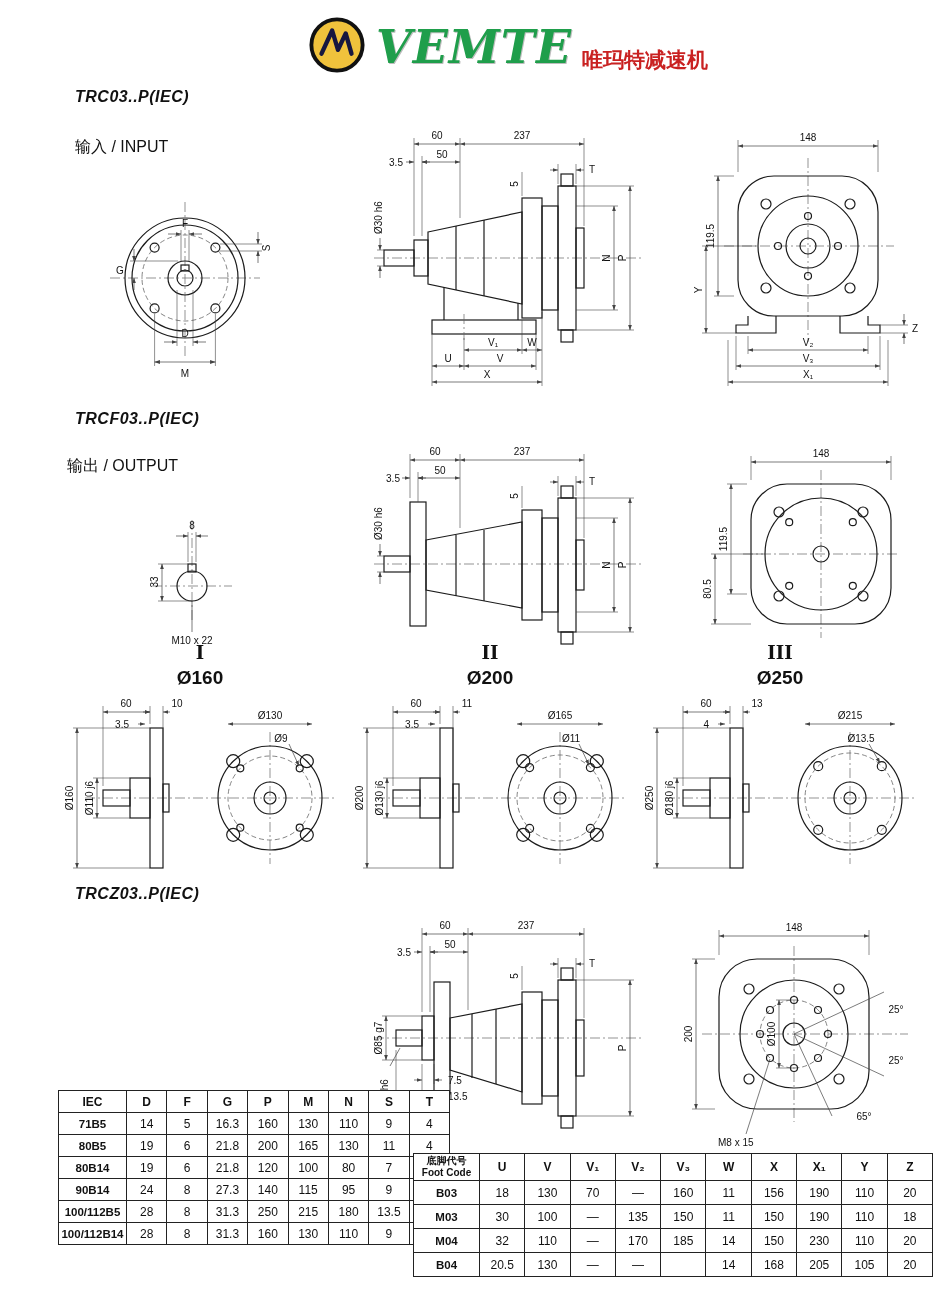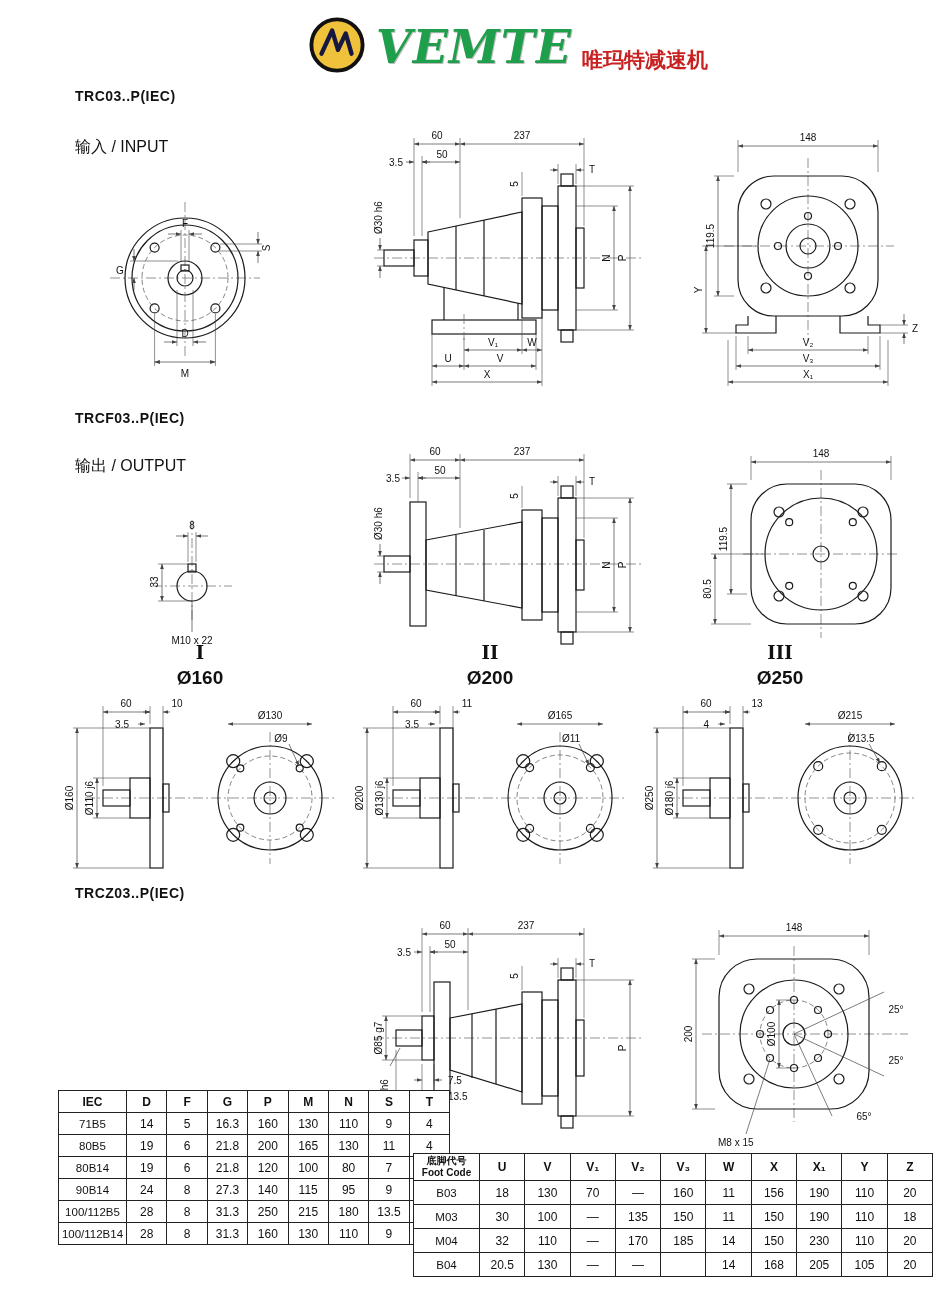--- a/index.html
+++ b/index.html
@@ -3,35 +3,35 @@
 <meta charset="utf-8">
 <style>
   *{margin:0;padding:0;box-sizing:border-box}
   html,body{background:#fff}
   body{width:950px;height:1307px;position:relative;font-family:"Liberation Sans",sans-serif;color:#111;overflow:hidden}
   .abs{position:absolute}
   .page-header{position:absolute;top:16px;left:308px;display:flex;align-items:flex-end}
   .logo-badge{width:58px;height:58px;flex:0 0 auto}
   .brand{font-family:"DejaVu Serif",serif;font-style:italic;font-weight:bold;font-size:46px;color:#1f9e4b;letter-spacing:1px;margin-left:10px;text-shadow:1px 1px 0 #bdbdbd}
   .brand-cn{font-size:21px;color:#c92121;font-weight:bold;margin-left:10px;margin-top:18px;font-family:"DejaVu Sans",sans-serif}
-  .sec-title{position:absolute;font-weight:bold;font-size:14px;letter-spacing:.5px}
+  .sec-title{position:absolute;font-weight:bold;font-style:italic;font-size:16px;letter-spacing:.5px}
   .io-label{position:absolute;font-size:16px}
   .numeral{position:absolute;font-family:"DejaVu Serif",serif;font-weight:bold;font-size:18px;width:290px;text-align:center}
   .size-label{position:absolute;font-weight:bold;font-size:19px;width:290px;text-align:center}
   svg{overflow:visible}
   svg text{font:10px "Liberation Sans",sans-serif;fill:#111}
   .ln{fill:none;stroke:#1b1b1b;stroke-width:1.2}
   .cl{fill:none;stroke:#666;stroke-width:.7;stroke-dasharray:10 3 2 3}
   .bc{fill:none;stroke:#666;stroke-width:.8;stroke-dasharray:5 3}
   .ext{stroke:#444;stroke-width:.6;fill:none}
   .dl{stroke:#444;stroke-width:.7;fill:none}
   table.dim-table{position:absolute;border-collapse:collapse;table-layout:fixed;background:#fff}
   .dim-table th,.dim-table td{border:1px solid #222;text-align:center;font-size:12px;padding:1px 2px;height:22px}
   .dim-table th{font-weight:bold}
-  .dim-table .rowhead{font-weight:normal;white-space:nowrap;font-size:11.5px}
+  .dim-table .rowhead{font-weight:bold;white-space:nowrap;font-size:11.5px}
   table.iec{left:58px;top:1090px;width:392px}
   .iec th:first-child{width:68px}
   table.foot{left:413px;top:1153px;width:520px}
   .foot th,.foot td{height:24px}
   .foot th:first-child{width:66px;font-size:10px;line-height:1.2;white-space:pre-line}
 </style>
 </head>
 <body>
 
 <svg width="0" height="0" style="position:absolute" aria-hidden="true">
@@ -49,21 +49,21 @@
       <path d="M14,39 L25,15 L31,35 L39,18 L45,39" fill="none" stroke="#17173f" stroke-width="4.5" stroke-linecap="round" stroke-linejoin="round"></path>
     </svg>
   </div>
   <span class="brand">VEMTE</span>
   <span class="brand-cn">唯玛特减速机</span>
 </div>
 
 <div class="sec-title" style="left:75px;top:88px">TRC03..P(IEC)</div>
 <div class="io-label" style="left:75px;top:137px">输入 / INPUT</div>
 <div class="sec-title" style="left:75px;top:410px">TRCF03..P(IEC)</div>
-<div class="io-label" style="left:75px;top:456px">输出 / OUTPUT</div>
+<div class="io-label" style="left:67px;top:456px">输出 / OUTPUT</div>
 <div class="sec-title" style="left:75px;top:885px">TRCZ03..P(IEC)</div>
 
 <svg class="abs" style="left:80px;top:150px" width="215" height="240" viewBox="0 0 215 240">
   <line class="cl" x1="105" y1="52" x2="105" y2="206"></line>
   <line class="cl" x1="30" y1="128" x2="180" y2="128"></line>
   <circle class="ln" cx="105" cy="128" r="60"></circle>
   <circle class="ln" cx="105" cy="128" r="53"></circle>
   <circle class="bc" cx="105" cy="128" r="43"></circle>
   <circle class="ln" cx="105" cy="128" r="17"></circle>
   <circle class="ln" cx="105" cy="128" r="8"></circle>

